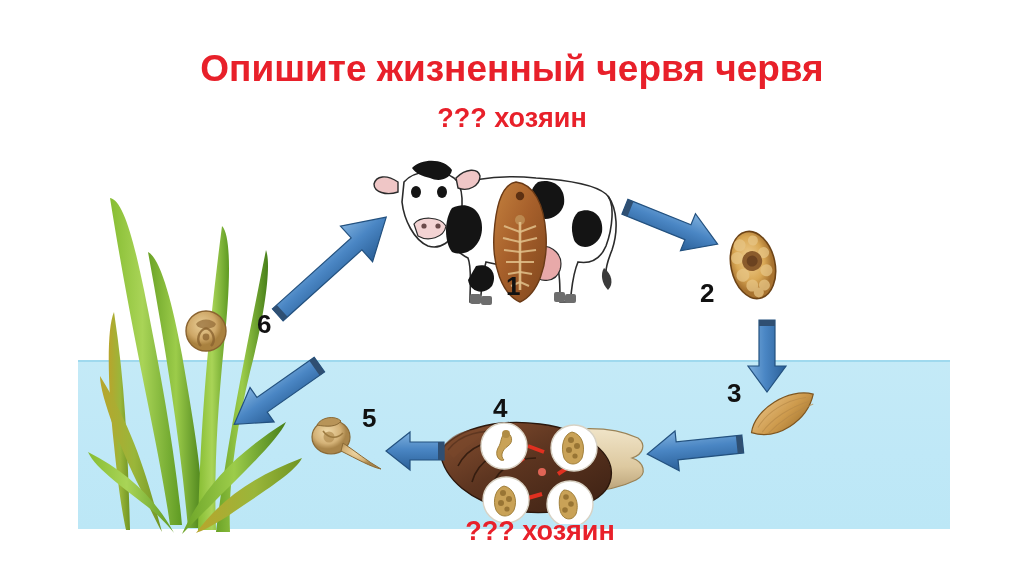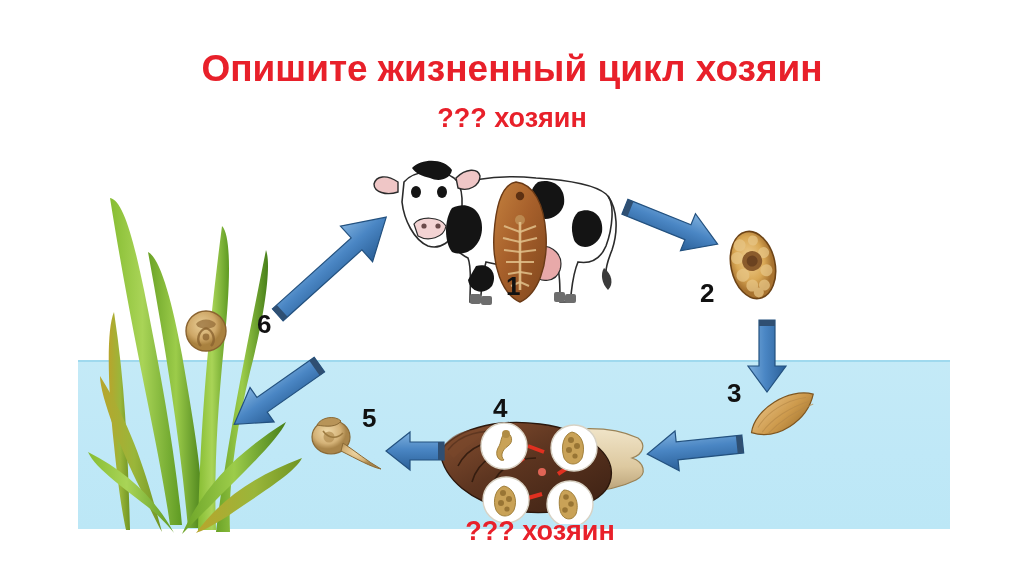--- a/index.html
+++ b/index.html
@@ -512,21 +512,21 @@
           <stop offset="100%" stop-color="#2a5f97"></stop>
         </linearGradient>
       </defs>
       <g transform="rotate(-42 79 68)">
         <path d="M6 60 L 112 60 L 112 44 L 152 68 L 112 92 L 112 76 L 6 76 Z" fill="url(#arrG6)" stroke="#23517f" stroke-width="1.2"></path>
         <rect x="6" y="60" width="6" height="16" fill="#2f4f72"></rect>
       </g>
     </svg>
   </div>
 
-  <div class="title">Опишите жизненный цикл хозяин</div>
+  <div class="title">Опишите жизненный червя червя</div>
   <div class="subtitle-top">??? хозяин</div>
   <div class="subtitle-bottom">??? хозяин</div>
 
   <div class="num n1">1</div>
   <div class="num n2">2</div>
   <div class="num n3">3</div>
   <div class="num n4">4</div>
   <div class="num n5">5</div>
   <div class="num n6">6</div>
 

